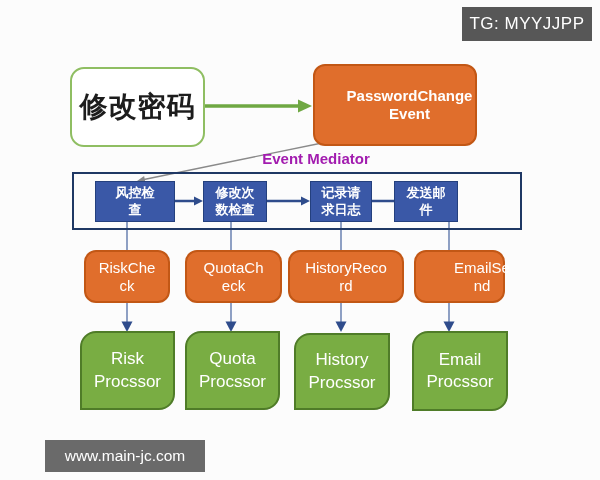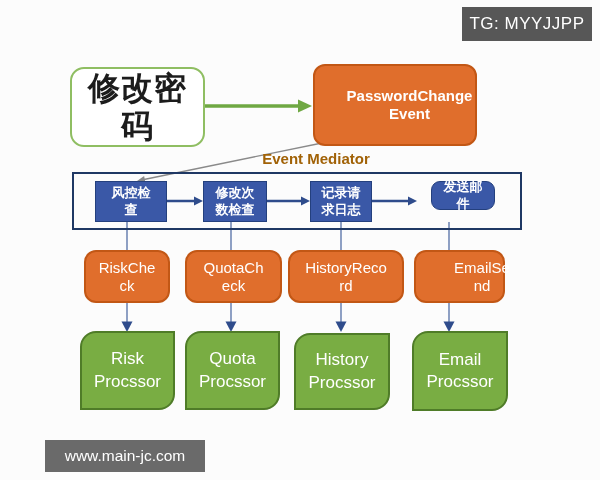--- a/index.html
+++ b/index.html
@@ -7,27 +7,27 @@
     position:relative;width:600px;height:480px;overflow:hidden;
     background:var(--canvas_bg,#fcfcfc);
     font-family:"Liberation Sans", sans-serif;
   }
   .abs{position:absolute;box-sizing:border-box;}
   .connectors{position:absolute;left:0;top:0;z-index:1;}
   .node{z-index:2;display:flex;align-items:center;justify-content:center;
         text-align:center;white-space:pre-line;line-height:1.2;}
   .source{
     background:#ffffff;border:2px solid var(--source_border);border-radius:14px;
-    font-size:32px;font-weight:600;color:#1c1c1c;letter-spacing:1px;
+    font-size:28px;font-weight:600;color:#1c1c1c;letter-spacing:1px;
   }
   .event-main{
     background:var(--orange);border:2px solid var(--orange_border);border-radius:12px;
     color:#ffffff;font-size:15px;font-weight:600;padding-left:29px;
   }
-  .mediator-title{z-index:2;text-align:center;font-size:15px;font-weight:700;color:#a16207;}
+  .mediator-title{z-index:2;text-align:center;font-size:15px;font-weight:700;color:#a21caf;}
   .mediator-rect{z-index:2;border:2px solid var(--mediator_border);background:transparent;}
   .step{
     background:var(--blue);border:1px solid var(--blue_border);
     color:#ffffff;font-size:13px;font-weight:700;line-height:1.25;
   }
   .evt{
     background:var(--orange);border:2px solid var(--orange_border);border-radius:12px;
     color:#ffffff;font-size:15px;font-weight:400;
   }
   .proc{
@@ -93,27 +93,27 @@
   <div class="abs gray-badge tg" style="left:462px;top:7px;width:130px;height:34px;">TG: MYYJJPP</div>
 
   <div class="abs node source" style="left:70px;top:67px;width:135px;height:80px;">修改密码</div>
 
   <div class="abs node event-main" style="left:313px;top:64px;width:164px;height:82px;">PasswordChange
 Event</div>
 
   <div class="abs mediator-title" style="left:230px;top:150px;width:172px;">Event Mediator</div>
   <div class="abs mediator-rect" style="left:72px;top:172px;width:450px;height:58px;"></div>
 
-  <div class="abs node step" style="left:95px;top:181px;width:72px;height:41px;">风控检
+  <div class="abs node step" style="left:95px;top:181px;width:80px;height:41px;">风控检
 查</div>
   <div class="abs node step" style="left:310px;top:181px;width:62px;height:41px;">记录请
 求日志</div>
   <div class="abs node step" style="left:203px;top:181px;width:64px;height:41px;">修改次
 数检查</div>
-  <div class="abs node step" style="left:431px;top:181px;width:64px;height:29px;border-radius:9px;">发送邮
+  <div class="abs node step" style="left:394px;top:181px;width:64px;height:41px;">发送邮
 件</div>
 
   <div class="abs node evt" style="left:84px;top:250px;width:86px;height:53px;">RiskChe
 ck</div>
   <div class="abs node evt" style="left:185px;top:250px;width:97px;height:53px;">QuotaCh
 eck</div>
   <div class="abs node evt" style="left:288px;top:250px;width:116px;height:53px;">HistoryReco
 rd</div>
   <div class="abs node evt" style="left:414px;top:250px;width:91px;height:53px;padding-left:45px;">EmailSe
 nd</div>

